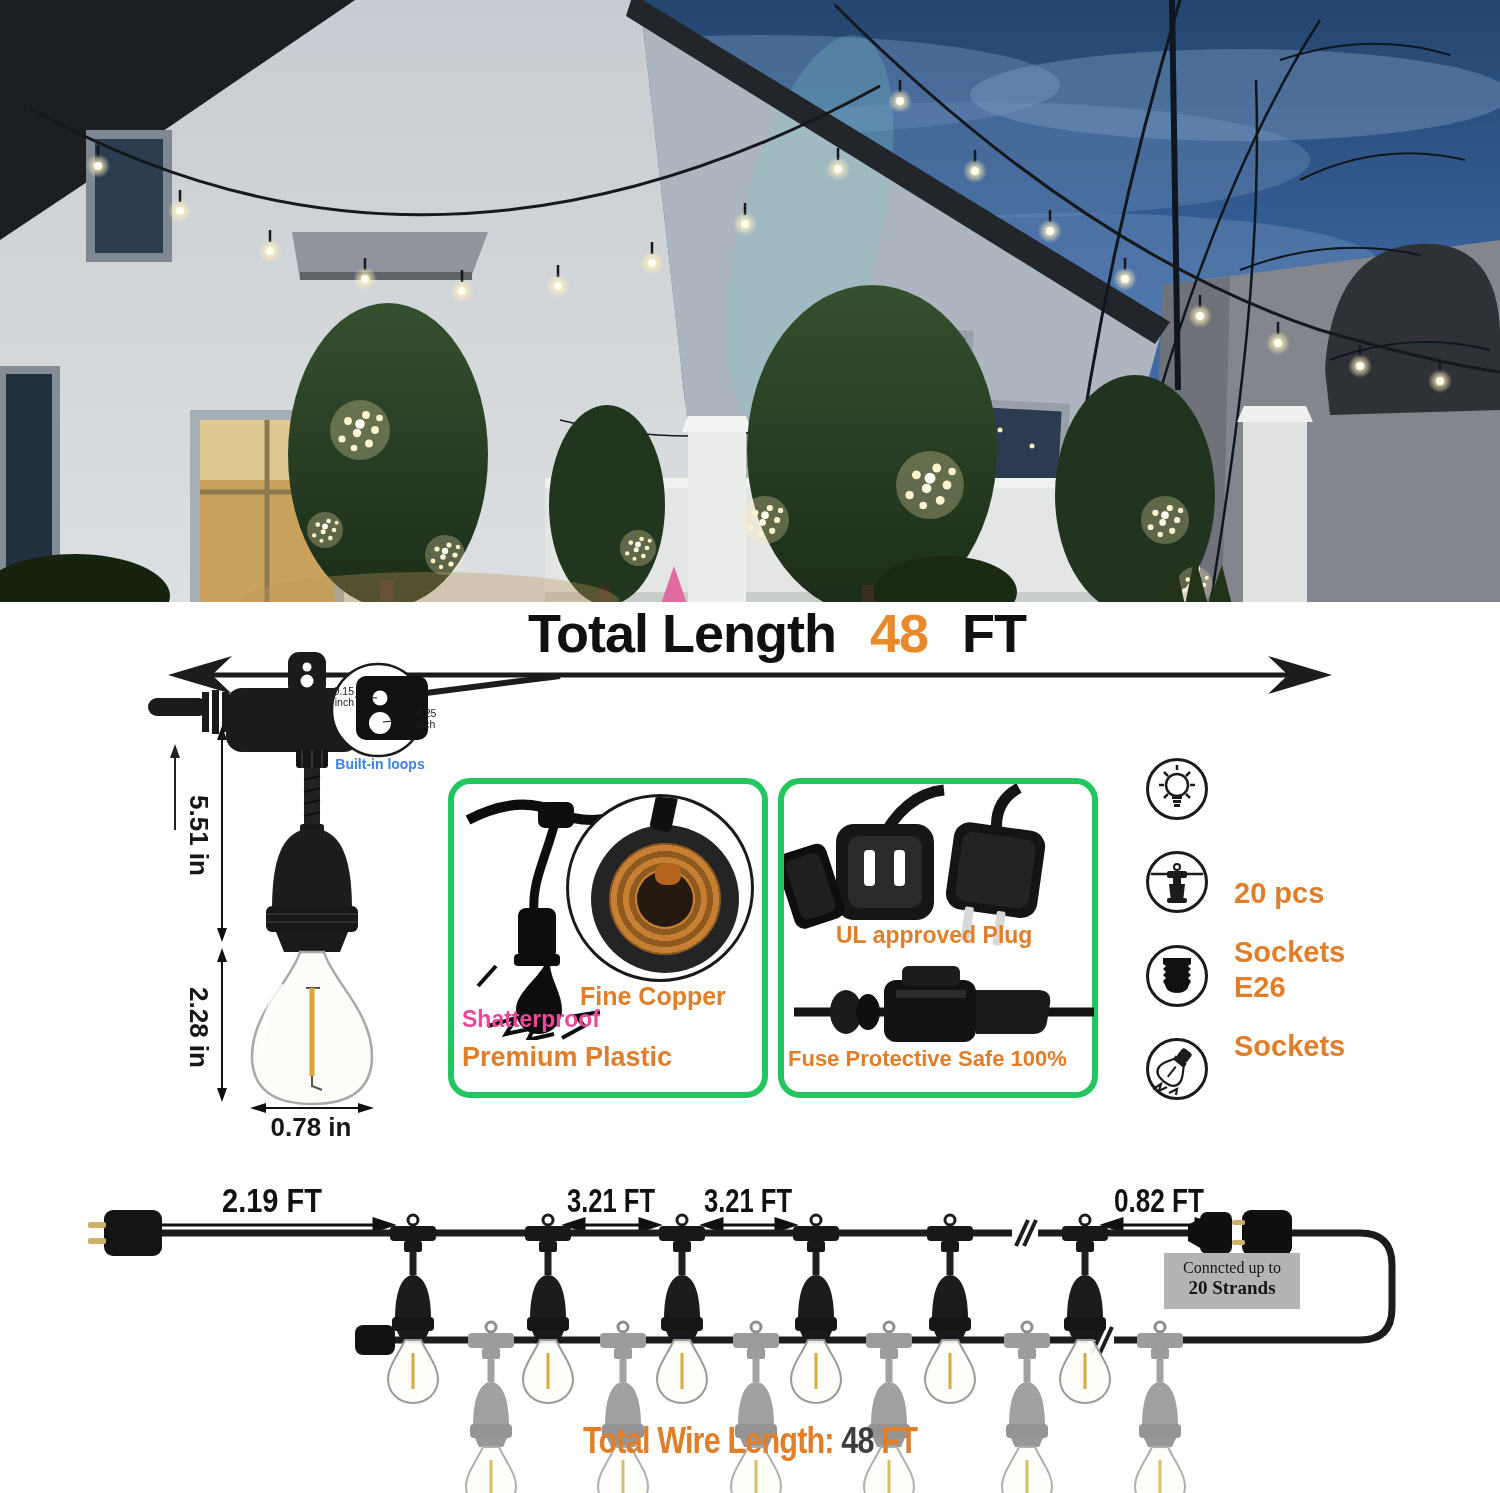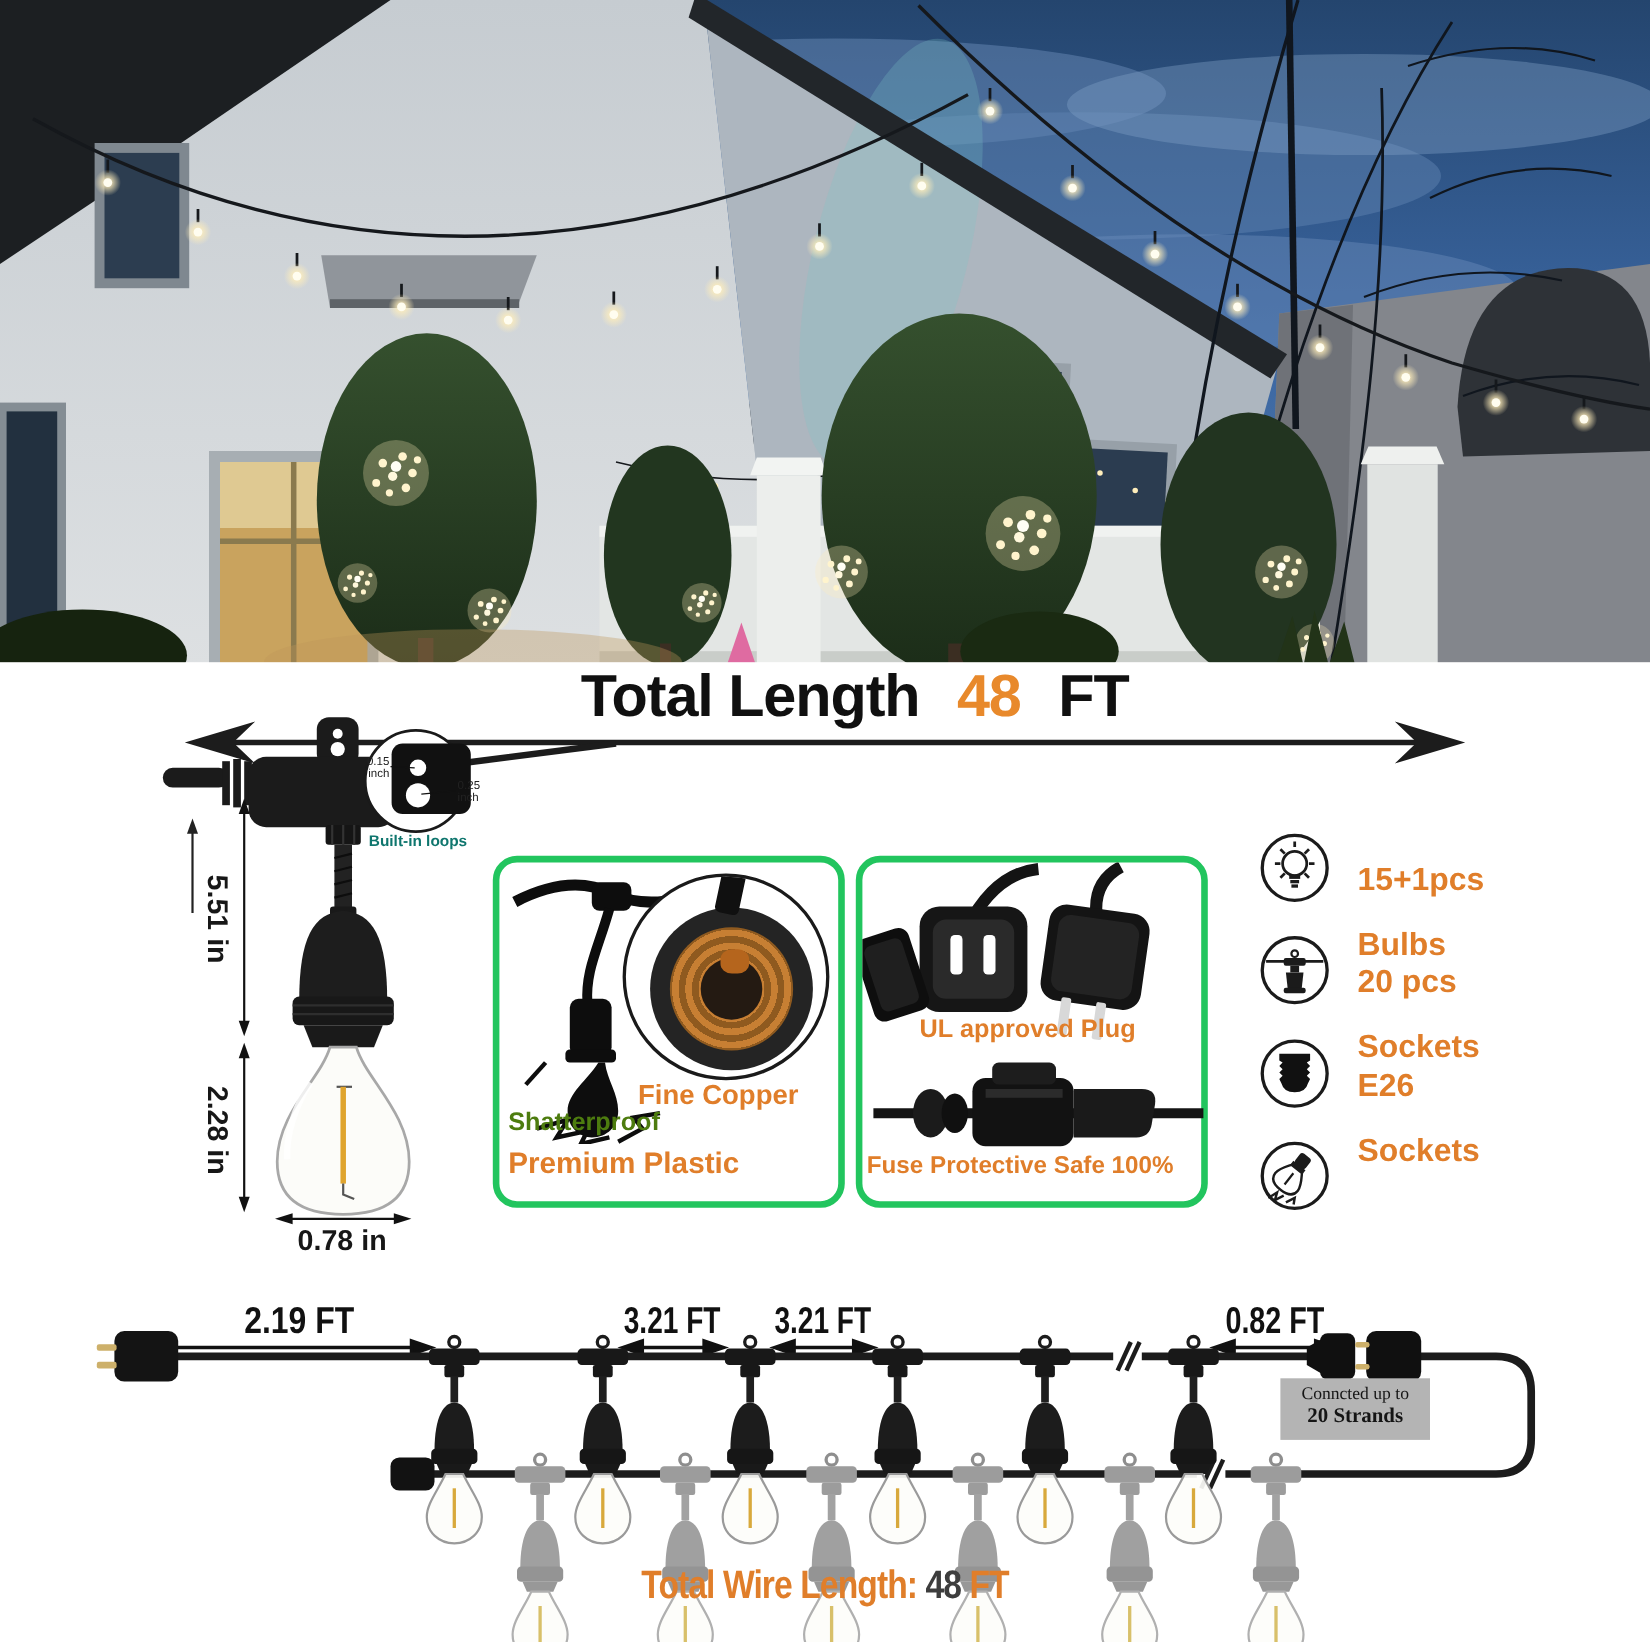--- a/index.html
+++ b/index.html
@@ -12,27 +12,27 @@
 
   
   #title-band { left:0; top:602px; width:1500px; height:76px; background:#fff;
     text-align:center; padding-left:34px; white-space:nowrap; }
   #title-band .t { font-size:54px; font-weight:bold; color:#101010; letter-spacing:-1px;margin-left:20px; }
   #title-band .hl { color:#e8892b; }
 
   
   .dimlabel { font-weight:bold; color:#171717; font-size:26px; text-align:center; white-space:nowrap; }
   .rot90 { transform:rotate(90deg); }
-  #builtin-loops { font-size:14px; font-weight:600; color:#0f766e; text-align:center; }
+  #builtin-loops { font-size:14px; font-weight:600; color:#3b82f6; text-align:center; }
 
   
   .card { background:#fff; border:6px solid #22c55e; border-radius:22px; }
   .card-label { position:absolute; font-weight:bold; white-space:nowrap; }
   .orange { color:#e07e2a; }
-  .ink { color:#4d7c0f;text-align:center; }
+  .ink { color:#ec4899;text-align:center; }
 
   
   .feature-row { position:absolute; left:1146px; width:350px; height:80px; }
   .feature-icon { position:absolute; left:0; top:2px; width:62px; height:62px; border:3px solid #1b1b1b;
     border-radius:50%; background:#fff; }
   .feature-text { position:absolute; left:88px; top:0; font-weight:bold; font-size:29px; line-height:1.02;
     color:#e07e2a; white-space:pre-line; }
 
   
   #connect-box { left:1164px; top:1253px; width:136px; height:56px; background:#b4b4b4;
@@ -376,24 +376,20 @@
           <line x1="28" y1="4" x2="28" y2="9"></line>
             <line x1="10" y1="24" x2="15" y2="24"></line>
           <line x1="41" y1="24" x2="46" y2="24"></line>
             <line x1="15" y1="11" x2="19" y2="15"></line>
           <line x1="41" y1="11" x2="37" y2="15"></line>
             <line x1="15" y1="37" x2="19" y2="33"></line>
           <line x1="41" y1="37" x2="37" y2="33"></line>
         </g>
       </svg>
     </div>
-    <div class="feature-text">
-      <div>15+1pcs</div>
-      <div>Bulbs</div>
-    </div>
   </div>
 
   <div class="feature-row" style="top:849px;">
     <div class="feature-icon">
       <svg width="56" height="56" viewBox="0 0 56 56">
         <line x1="2" y1="20" x2="54" y2="20" stroke="#1b1b1b" stroke-width="2.5"></line>
         <circle cx="28" cy="13" r="3" fill="none" stroke="#1b1b1b" stroke-width="2"></circle>
         <rect x="18" y="17" width="20" height="7" rx="2" fill="#1b1b1b"></rect>
         <rect x="24" y="24" width="8" height="6" fill="#1b1b1b"></rect>
         <path d="M20,30 h16 l-2,18 h-12 Z" fill="#1b1b1b"></path>

